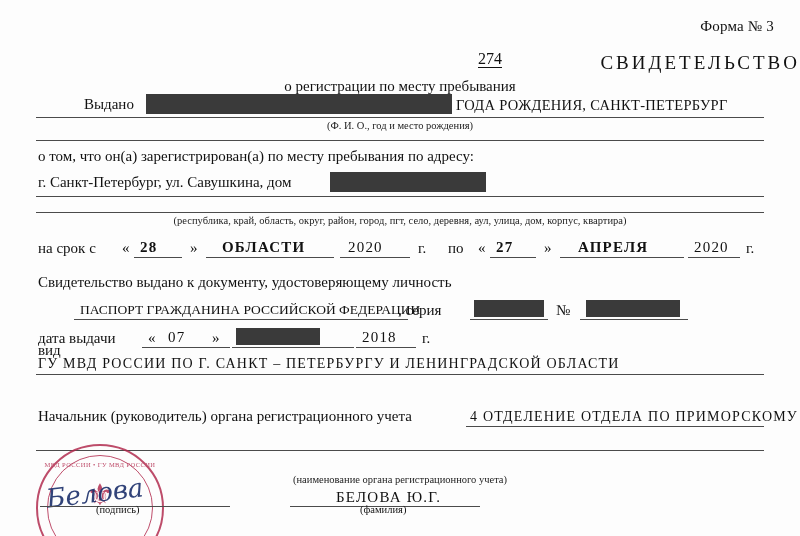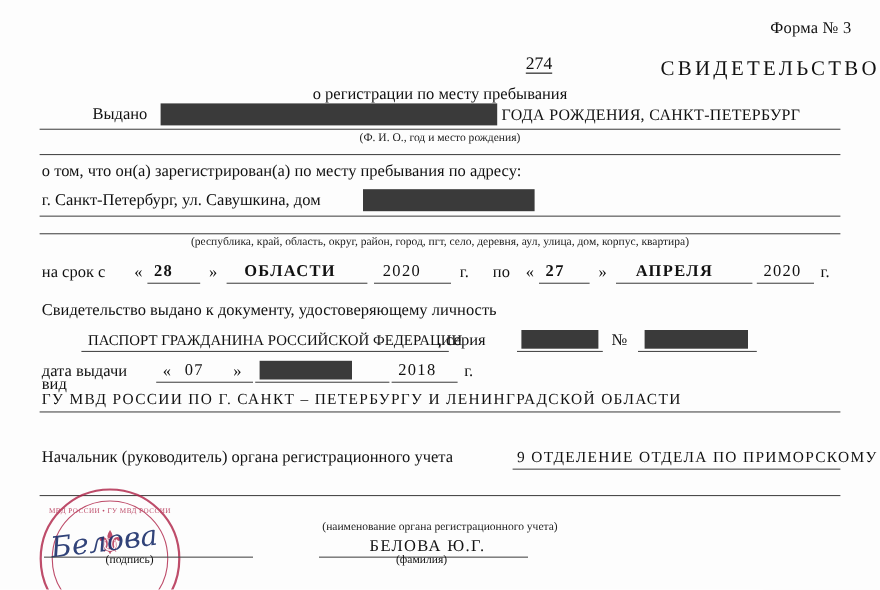--- a/index.html
+++ b/index.html
@@ -206,21 +206,21 @@
   <div class="redact" style="left:236px; top:328px; width:84px; height:17px;"></div>
   <div class="rule" style="left:232px; top:347px; width:122px;"></div>
   <div class="txt sp" style="left:362px; top:329px;">2018</div>
   <div class="rule" style="left:356px; top:347px; width:60px;"></div>
   <div class="txt" style="left:422px; top:330px;">г.</div>
 
   <div class="txt sp" style="left:38px; top:356px; font-size:14px;">ГУ  МВД  РОССИИ  ПО  Г. САНКТ – ПЕТЕРБУРГУ  И  ЛЕНИНГРАДСКОЙ ОБЛАСТИ</div>
   <div class="rule" style="left:36px; top:374px; width:728px;"></div>
 
   <div class="txt" style="left:38px; top:408px;">Начальник (руководитель) органа регистрационного учета</div>
-  <div class="txt sp" style="left:470px; top:409px; font-size:14px;">9 ОТДЕЛЕНИЕ ОТДЕЛА  ПО ПРИМОРСКОМУ</div>
+  <div class="txt sp" style="left:470px; top:409px; font-size:14px;">4 ОТДЕЛЕНИЕ ОТДЕЛА  ПО ПРИМОРСКОМУ</div>
   <div class="rule" style="left:466px; top:426px; width:298px;"></div>
   <div class="rule" style="left:36px; top:450px; width:728px;"></div>
   <div class="small" style="top:474px;">(наименование органа регистрационного учета)</div>
 
   <div class="stamp">
     <div class="stamp-text-top">МВД РОССИИ • ГУ МВД РОССИИ</div>
     <div class="stamp-emblem">⚜</div>
 
   </div>
   <div class="signature">Белова</div>

